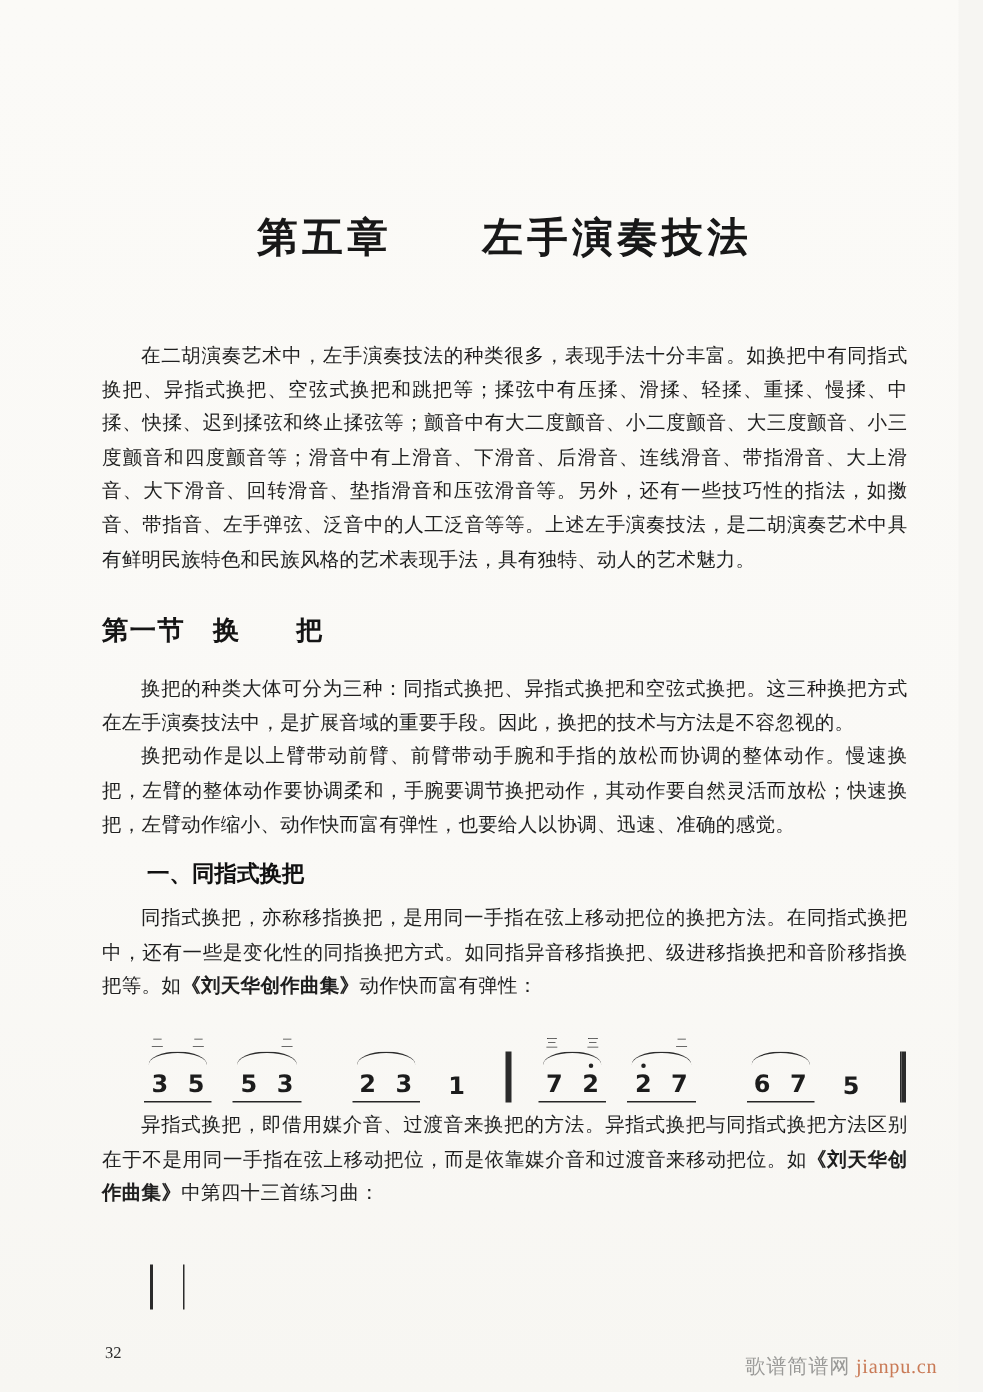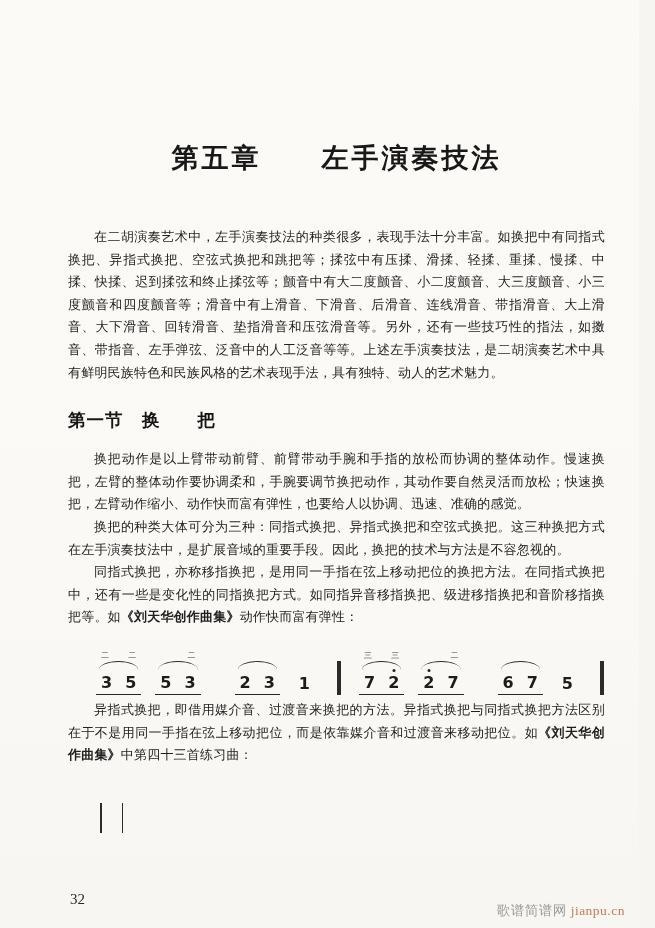--- a/index.html
+++ b/index.html
@@ -118,21 +118,21 @@
     height:34px;
     border-left:1.6px solid #2b2b2b;
     border-right:3px solid #2b2b2b;
     margin:0 18px 0 8px;
     box-sizing:border-box;
   }
   .page-number{
     position:absolute;
     left:70px;
     bottom:20px;
-    font-size:15px;
+    font-size:11px;
     color:#2a2a2a;
     font-family:"Liberation Serif",serif;
     text-align:center;
   }
   .watermark{
     position:absolute;
     right:14px;
     bottom:8px;
     font-family:Liberation Serif, serif;
     font-size:13.5px;
@@ -146,23 +146,24 @@
 
 <div class="page">
   <div class="content">
 
     <h1 class="chapter-title">第五章　　左手演奏技法</h1>
 
     <p class="body">在二胡演奏艺术中，左手演奏技法的种类很多，表现手法十分丰富。如换把中有同指式换把、异指式换把、空弦式换把和跳把等；揉弦中有压揉、滑揉、轻揉、重揉、慢揉、中揉、快揉、迟到揉弦和终止揉弦等；颤音中有大二度颤音、小二度颤音、大三度颤音、小三度颤音和四度颤音等；滑音中有上滑音、下滑音、后滑音、连线滑音、带指滑音、大上滑音、大下滑音、回转滑音、垫指滑音和压弦滑音等。另外，还有一些技巧性的指法，如擞音、带指音、左手弹弦、泛音中的人工泛音等等。上述左手演奏技法，是二胡演奏艺术中具有鲜明民族特色和民族风格的艺术表现手法，具有独特、动人的艺术魅力。</p>
 
     <div class="section-heading">第一节　换　　把</div>
 
+    <p class="body">换把的种类大体可分为三种：同指式换把、异指式换把和空弦式换把。这三种换把方式在左手演奏技法中，是扩展音域的重要手段。因此，换把的技术与方法是不容忽视的。</p>
     <p class="body">换把动作是以上臂带动前臂、前臂带动手腕和手指的放松而协调的整体动作。慢速换把，左臂的整体动作要协调柔和，手腕要调节换把动作，其动作要自然灵活而放松；快速换把，左臂动作缩小、动作快而富有弹性，也要给人以协调、迅速、准确的感觉。</p>
-    <p class="body">换把的种类大体可分为三种：同指式换把、异指式换把和空弦式换把。这三种换把方式在左手演奏技法中，是扩展音域的重要手段。因此，换把的技术与方法是不容忽视的。</p>
-
+
+    <div class="sub-heading">一、同指式换把</div>
 
     <p class="body"><span>同指式换把，亦称移指换把，是用同一手指在弦上移动把位的换把方法。在同指式换把中，还有一些是变化性的同指换把方式。如同指异音移指换把、级进移指换把和音阶移指换把等。如</span><b>《刘天华创作曲集》</b><span>动作快而富有弹性：</span></p>
 
     <div class="music">
         <div class="mgroup">
           <div class="mfing">
             <div class="mfch">二</div>
             <div class="mfch">二</div>
           </div>
           <div class="mslur"></div>

